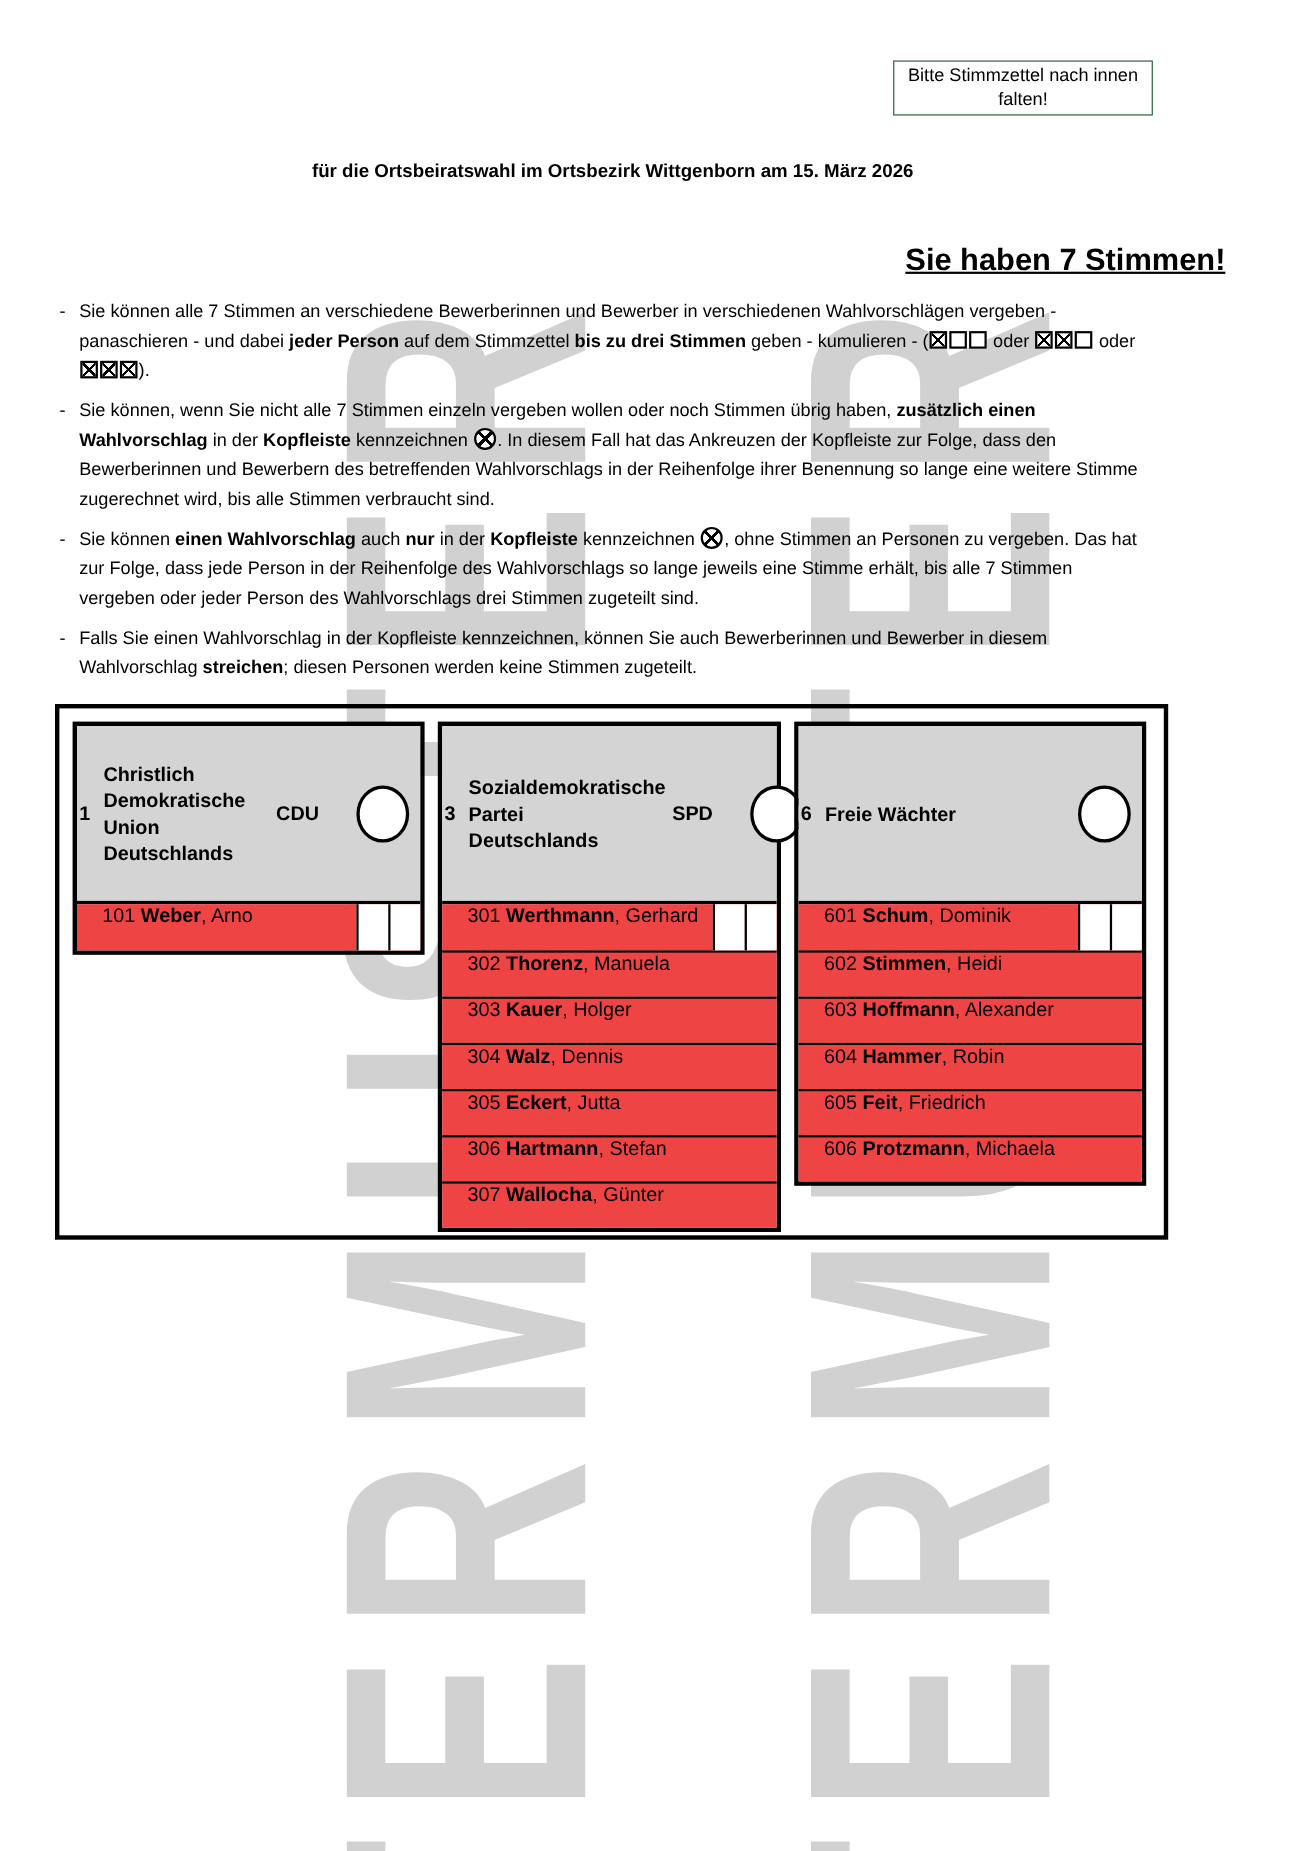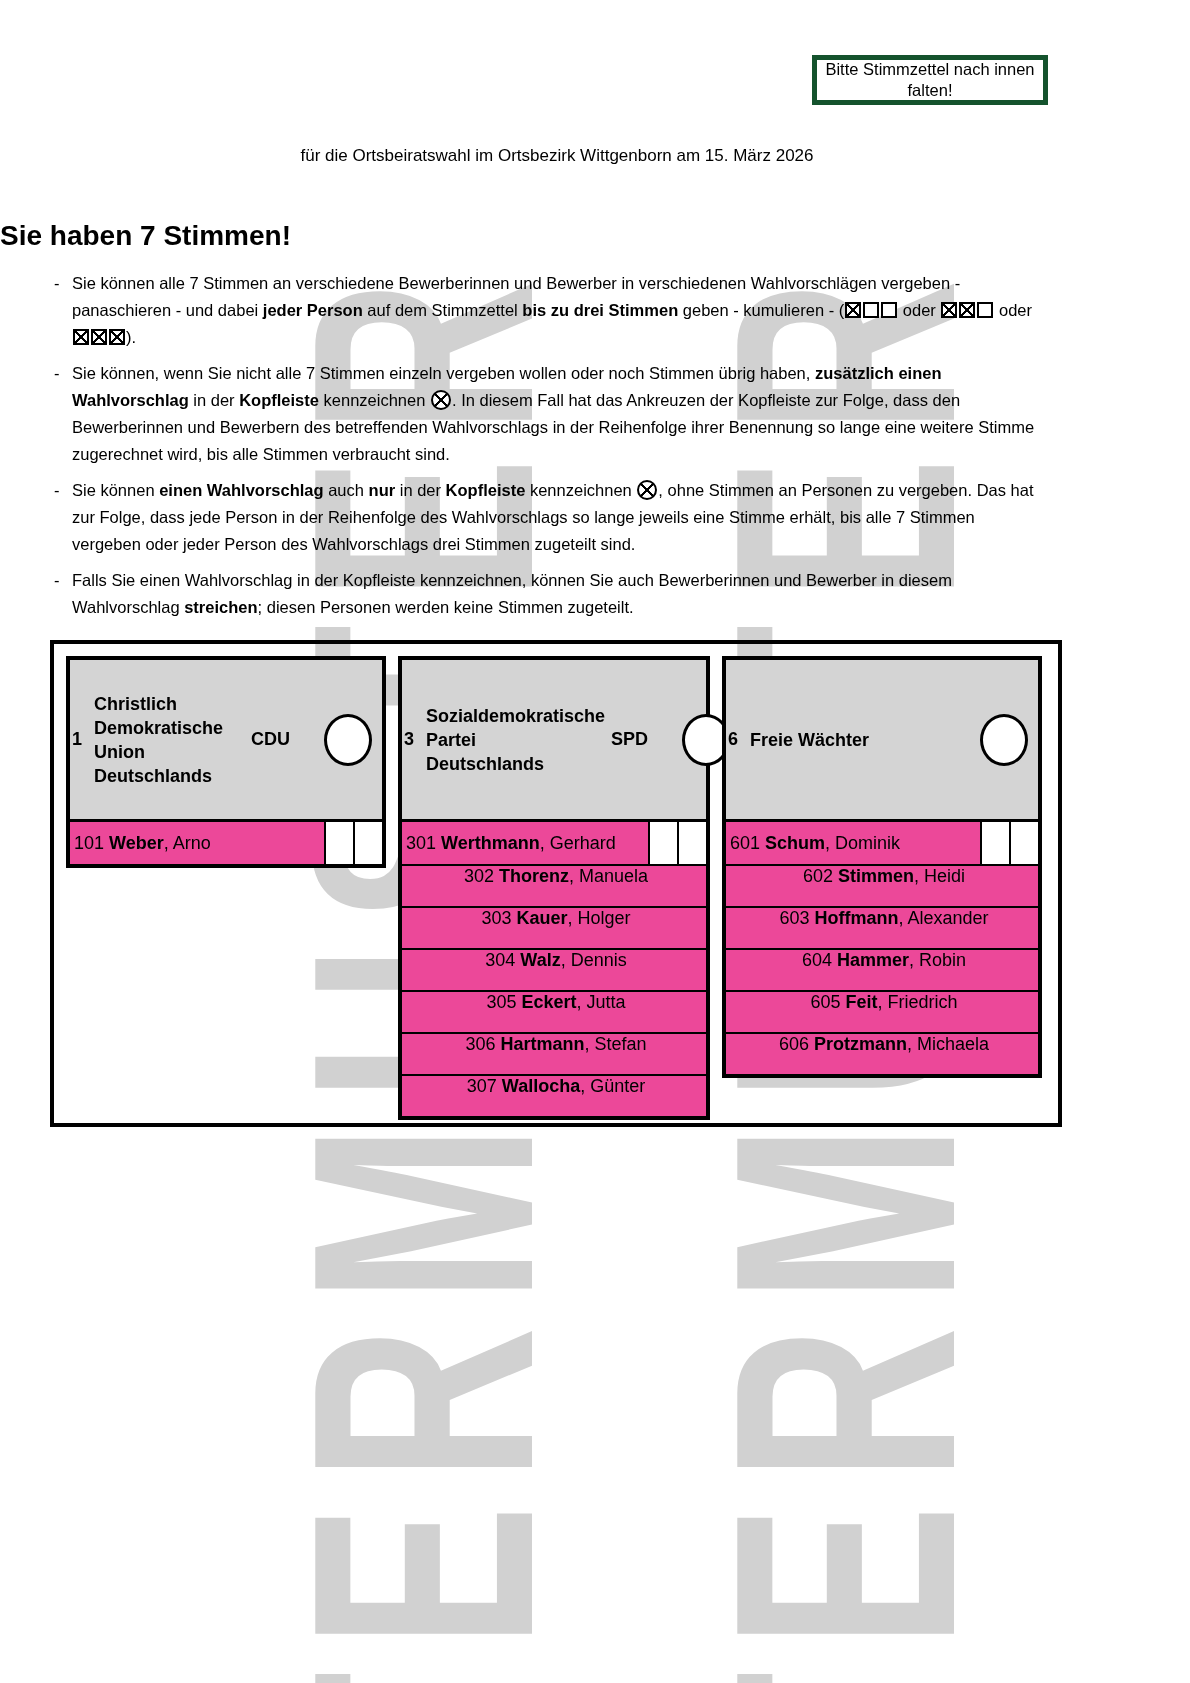--- a/index.html
+++ b/index.html
@@ -18,31 +18,31 @@
   }
   .wm.col1{left:266px;}
   .wm.col2{left:688px;}
   
   .title{
     position:absolute;z-index:1;top:48px;left:0;right:76px;text-align:center;
     font-size:30px;font-weight:bold;letter-spacing:.5px;
   }
   .fold-box{
     position:absolute;z-index:1;top:55px;left:812px;width:236px;height:50px;
-    border:5px solid #14532d;background:#fff;
+    border:1px solid #14532d;background:#fff;
     display:flex;align-items:center;justify-content:center;text-align:center;
     font-size:16.5px;line-height:21px;padding:2px 8px;box-sizing:border-box;
   }
   .subtitle{
     position:absolute;z-index:1;top:146px;left:0;right:76px;text-align:center;
-    font-size:17px;font-weight:normal;
+    font-size:17px;font-weight:bold;
   }
   .headline{
-    position:absolute;z-index:1;top:220px;left:0;right:76px;text-align:left;
-    font-size:28px;font-weight:bold;
+    position:absolute;z-index:1;top:220px;left:0;right:76px;text-align:right;
+    font-size:28px;font-weight:bold;text-decoration:underline;
   }
   
   .instructions{
     position:absolute;z-index:1;top:270px;left:52px;width:992px;
     font-size:16.5px;line-height:27px;
   }
   .instr{position:relative;padding-left:20px;margin-bottom:9px;}
   .instr::before{content:"-";position:absolute;left:2px;top:0;}
   .b{font-weight:bold;}
   .sym{display:inline-block;box-sizing:border-box;background-color:#fff;}
@@ -74,22 +74,22 @@
     display:flex;align-items:center;gap:6px;padding:0 8px 0 2px;box-sizing:border-box;
   }
   .pnum{width:16px;flex:none;font-size:18px;font-weight:bold;}
   .pname{flex:1;font-size:18px;font-weight:bold;line-height:24px;white-space:pre-line;}
   .pshort{font-size:18px;font-weight:bold;margin-right:28px;}
   .pcircle{
     width:48px;height:52px;flex:none;background:#fff;
     border:3px solid #000;border-radius:50%;box-sizing:border-box;margin-right:2px;
   }
   .crow{
-    display:flex;align-items:center;height:42px;box-sizing:border-box;
-    background:#ec4899;font-size:18px;
+    display:flex;height:42px;box-sizing:border-box;
+    background:#ef4444;font-size:18px;padding-left:19px;
   }
   .crow + .crow{border-top:2px solid #000;flex-direction:column;}
   .cname{flex:1;padding-left:4px;white-space:nowrap;overflow:hidden;}
   .vote{width:27px;align-self:stretch;border-left:2px solid #000;background:#fff;flex:none;}
 </style>
 </head>
 <body>
 
 <div class="page">
 

